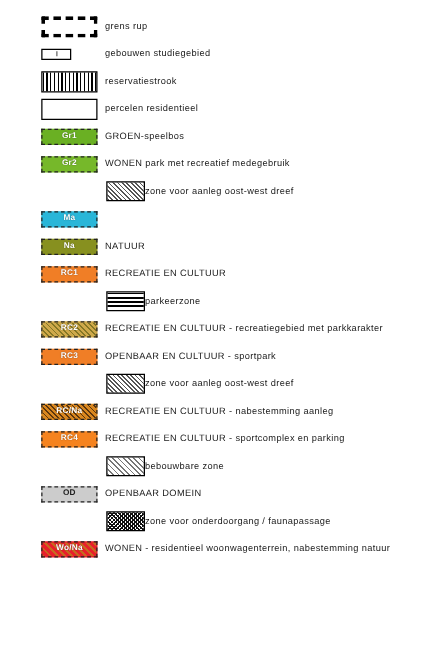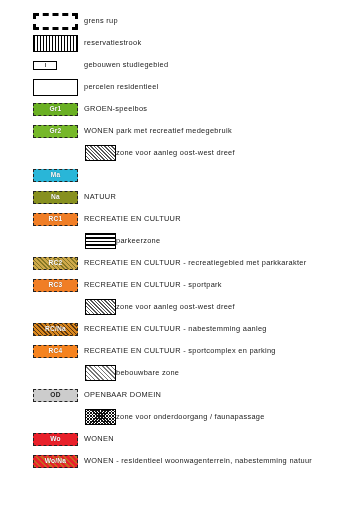--- a/index.html
+++ b/index.html
@@ -154,31 +154,31 @@
 
 <div id="legend">
     <div class="row">
       <div class="sw-col">
         <div class="grens-rup"></div>
       </div>
       <div class="label caps">grens rup</div>
     </div>
     <div class="row">
       <div class="sw-col">
-        <div class="reservatie"></div>
-      </div>
-      <div class="label caps">reservatiestrook</div>
-    </div>
-    <div class="row">
-      <div class="sw-col">
         <div class="gebouwen">
           <i></i>
         </div>
       </div>
       <div class="label caps">gebouwen studiegebied</div>
+    </div>
+    <div class="row">
+      <div class="sw-col">
+        <div class="reservatie"></div>
+      </div>
+      <div class="label caps">reservatiestrook</div>
     </div>
     <div class="row">
       <div class="sw-col">
         <div class="percelen"></div>
       </div>
       <div class="label caps">percelen residentieel</div>
     </div>
     <div class="row">
       <div class="sw-col">
         <div class="chip" style="background: rgb(106, 176, 35);">
@@ -238,21 +238,21 @@
         </div>
       </div>
       <div class="label caps">RECREATIE EN CULTUUR - recreatiegebied met parkkarakter</div>
     </div>
     <div class="row">
       <div class="sw-col">
         <div class="chip" style="background: rgb(240, 126, 38);">
           <span class="code">RC3</span>
         </div>
       </div>
-      <div class="label caps">RECREATIE EN CULTUUR - sportpark</div>
+      <div class="label caps">OPENBAAR EN CULTUUR - sportpark</div>
     </div>
     <div class="row">
       <div class="sw-col indent">
         <div class="tex-box tex-diag-fine"></div>
       </div>
       <div class="label caps">zone voor aanleg oost-west dreef</div>
     </div>
     <div class="row">
       <div class="sw-col">
         <div class="chip" style="background: rgb(217, 135, 31);">
@@ -286,27 +286,19 @@
     </div>
     <div class="row">
       <div class="sw-col indent">
         <div class="tex-box tex-cross"></div>
       </div>
       <div class="label caps">zone voor onderdoorgang / faunapassage</div>
     </div>
     <div class="row">
       <div class="sw-col">
         <div class="chip" style="background: rgb(232, 32, 42);">
-          <span class="code">Wo</span>
-        </div>
-      </div>
-      <div class="label caps">WONEN</div>
-    </div>
-    <div class="row">
-      <div class="sw-col">
-        <div class="chip" style="background: rgb(232, 32, 42);">
           <div class="hatch diag-orange"></div>
           <span class="code">Wo/Na</span>
         </div>
       </div>
       <div class="label caps">WONEN - residentieel woonwagenterrein, nabestemming natuur</div>
     </div>
   </div>
 
 </body></html>

